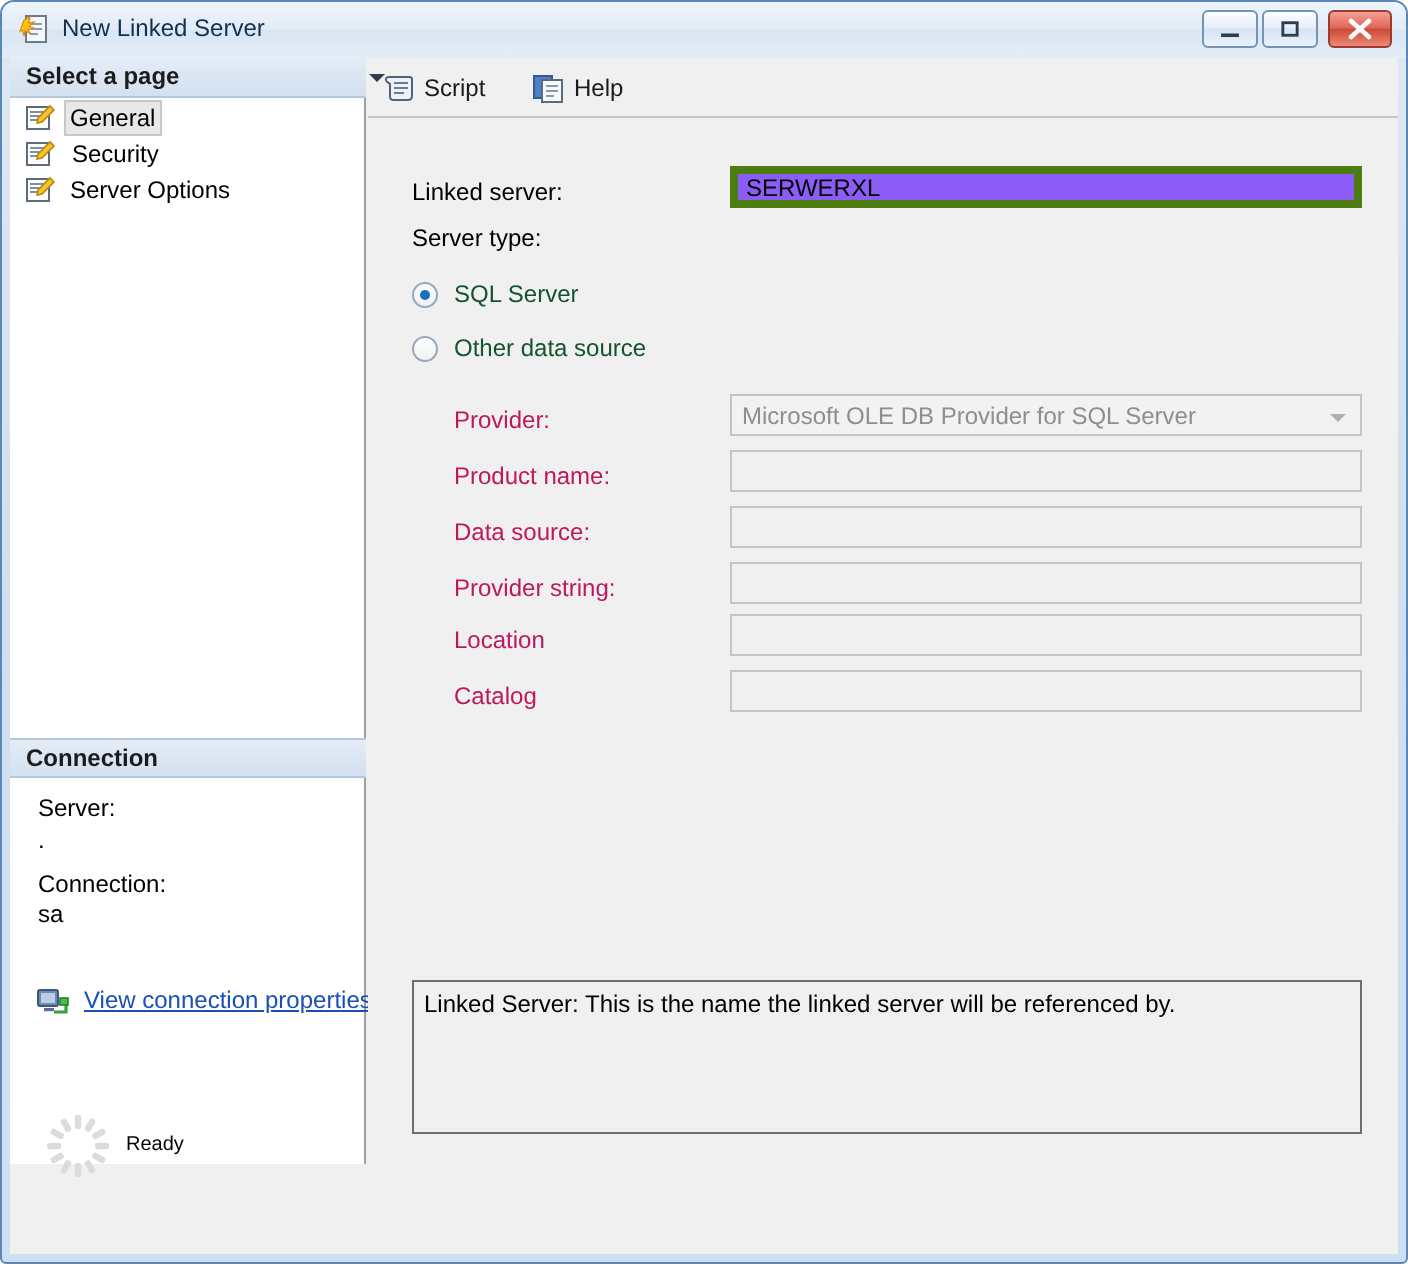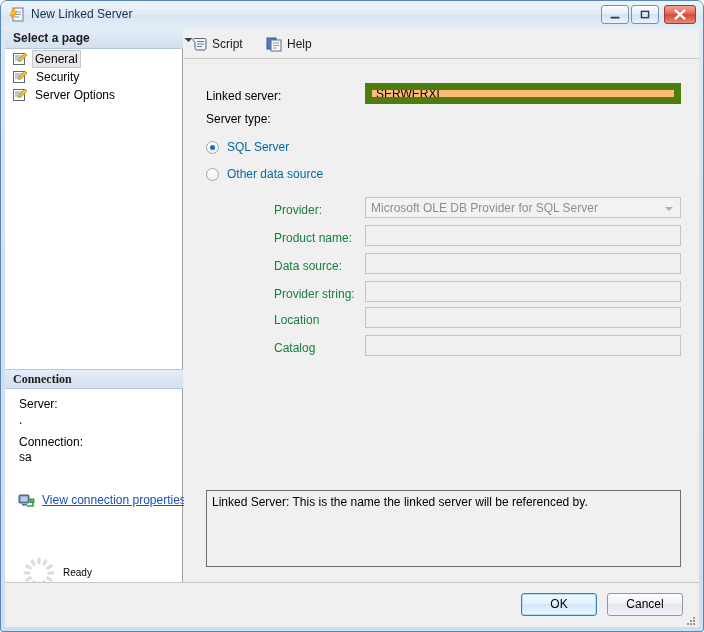--- a/index.html
+++ b/index.html
@@ -65,21 +65,21 @@
     border-right: 1px solid #a0a0a0;
   }
   .pane-header {
     position: absolute; left: 0; width: 178px; height: 20px;
     background: linear-gradient(180deg,#e4ecf7 0%, #d3e0ef 100%);
     border-bottom: 1px solid #b7c7da;
     font-size: 12px; font-weight: bold; color: #1c1c1c;
     padding: 2px 0 0 8px;
   }
   #hdr-select-page { top: 0; }
-  #hdr-connection  { top: 340px; border-top: 1px solid #b7c7da; font-family: Liberation Serif, serif; }
+  #hdr-connection  { top: 340px; border-top: 1px solid #b7c7da; }
   #hdr-progress    { top: 472px; border-top: 1px solid #b7c7da; }
 
   .page-item {
     position: absolute; left: 8px; height: 16px;
     font-size: 12px; color: #000; line-height: 16px;
     white-space: nowrap; padding-left: 20px;
   }
   .page-item .pglabel { display: inline-block; padding: 0 2px; }
   .page-item.selected .pglabel {
     background: #e8e8e8;
@@ -123,25 +123,25 @@
   .tb-icon { position: absolute; left: 0; top: 3px; width: 17px; height: 16px; }
   #tb-script { left: 7px; }
   #tb-caret  { left: 66px; top: 12px; width: 9px; height: 6px; cursor: default; }
   #tb-help   { left: 82px; }
 
   
   .f-label {
     position: absolute; font-size: 12px; color: #000; line-height: 15px;
     white-space: nowrap;
   }
-  .f-label.disabled { color: #15803d; margin-left: 47px; }
+  .f-label.disabled { color: #be185d; }
 
   .f-input {
     position: absolute; height: 21px;
-    background: #fdba74; border: 7px solid #4d7c0f;
+    background: #8b5cf6; border: 4px solid #4d7c0f;
     font-size: 12px; color: #000;
     padding: 2px 4px; line-height: 16px;
   }
   .f-input.disabled {
     background: #f0f0f0; border: 1px solid #c4c4c4; color: #9a9a9a;
   }
   .f-combo {
     position: absolute; height: 21px;
     background: #f2f2f2; border: 1px solid #c4c4c4;
     font-size: 12px; color: #8e8e8e;
@@ -163,21 +163,21 @@
     background: linear-gradient(180deg,#fefefe 0%, #eef1f4 100%);
     border: 1px solid #9aa7b5;
   }
   .radio-dot.checked::after {
     content: ""; position: absolute; left: 3px; top: 3px;
     width: 5px; height: 5px; border-radius: 50%;
     background: #1a6ec0;
   }
   .radio-label {
     position: absolute; left: 21px; top: 0;
-    font-size: 12px; color: #0369a1; line-height: 15px; white-space: nowrap;
+    font-size: 12px; color: #14532d; line-height: 15px; white-space: nowrap;
   }
 
   #helpbox {
     position: absolute; left: 22px; top: 461px;
     width: 475px; height: 77px;
     background: #f0f0f0; border: 1px solid #6e6e6e;
   }
   #helpbox-text {
     position: absolute; left: 5px; top: 4px;
     font-size: 12px; color: #000; line-height: 15px;
@@ -393,34 +393,14 @@
       <input class="f-input disabled" style="left: 181px; top: 278px; width: 316px;" type="text" disabled="" value="">
 
       <span class="f-label disabled" style="left:43px; top:312px;">Catalog</span>
       <input class="f-input disabled" style="left: 181px; top: 306px; width: 316px;" type="text" disabled="" value="">
 
       <div id="helpbox">
         <span id="helpbox-text">Linked Server: This is the name the linked server will be referenced by.</span>
       </div>
     </div>
 
-    <div id="footer">
-      <div class="dlgbtn" id="btn-ok">
-        <span>OK</span>
-      </div>
-      <div class="dlgbtn" id="btn-cancel">
-        <span>Cancel</span>
-      </div>
-      <span id="grip">
-        <svg width="12" height="12" viewBox="0 0 12 12">
-          <g fill="#9a9a9a">
-            <rect x="9" y="2" width="2" height="2"></rect>
-            <rect x="6" y="5" width="2" height="2"></rect>
-              <rect x="9" y="5" width="2" height="2"></rect>
-            <rect x="3" y="8" width="2" height="2"></rect>
-              <rect x="6" y="8" width="2" height="2"></rect>
-              <rect x="9" y="8" width="2" height="2"></rect>
-          </g>
-        </svg>
-      </span>
-    </div>
   </div>
 </div>
 
 </body></html>

